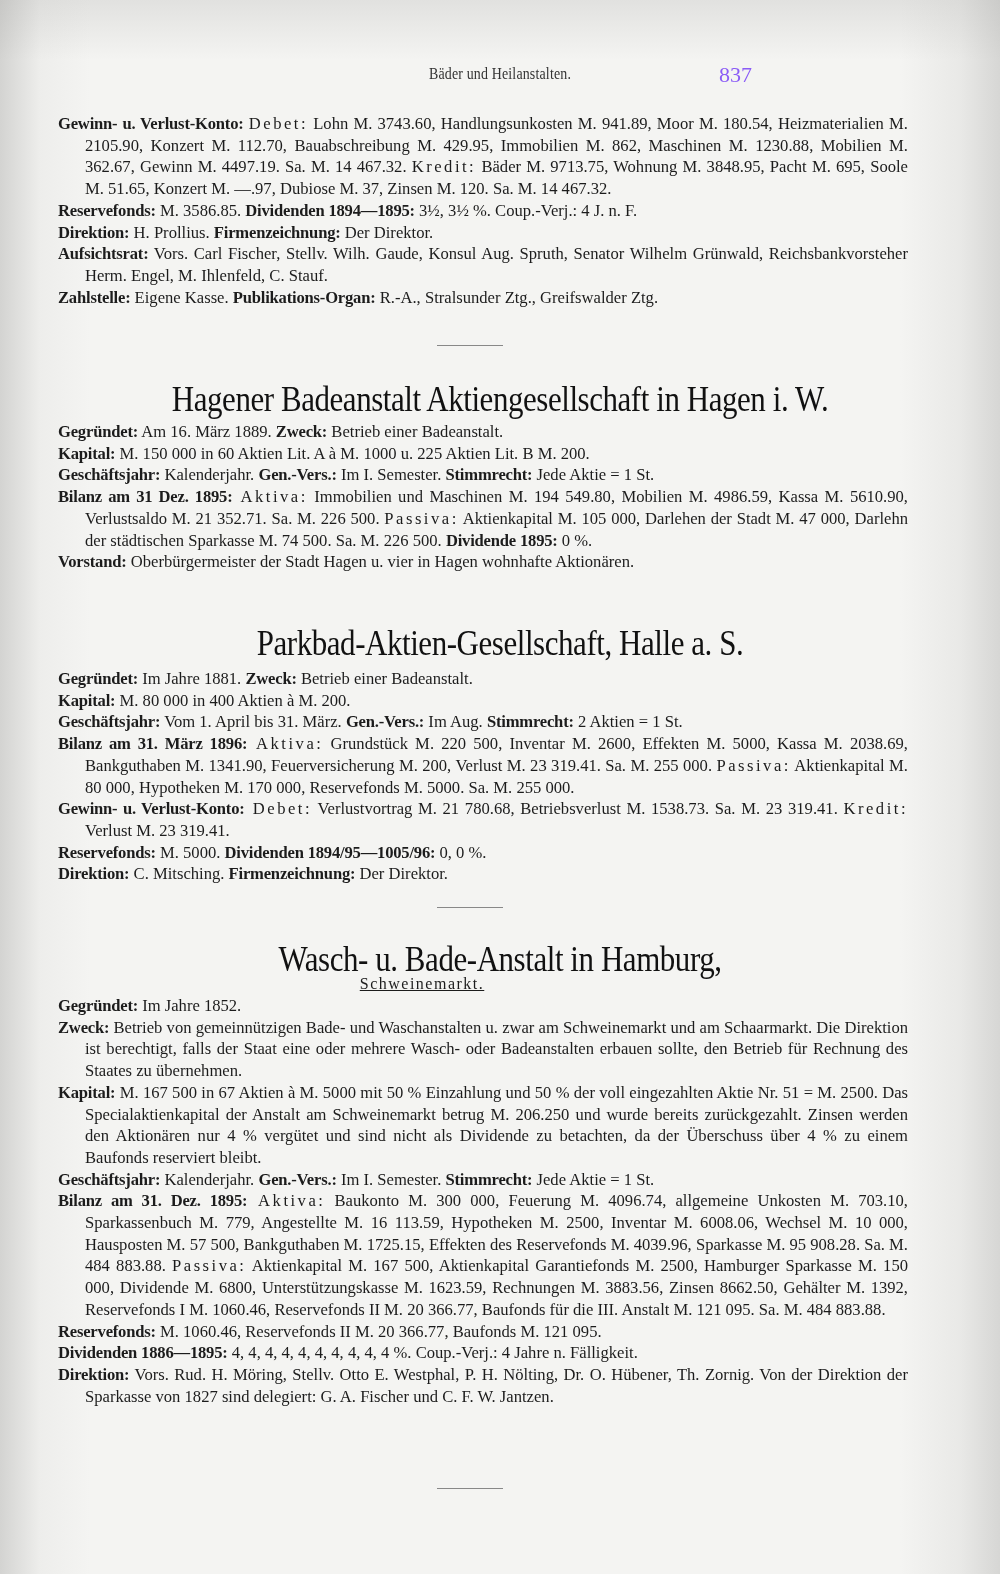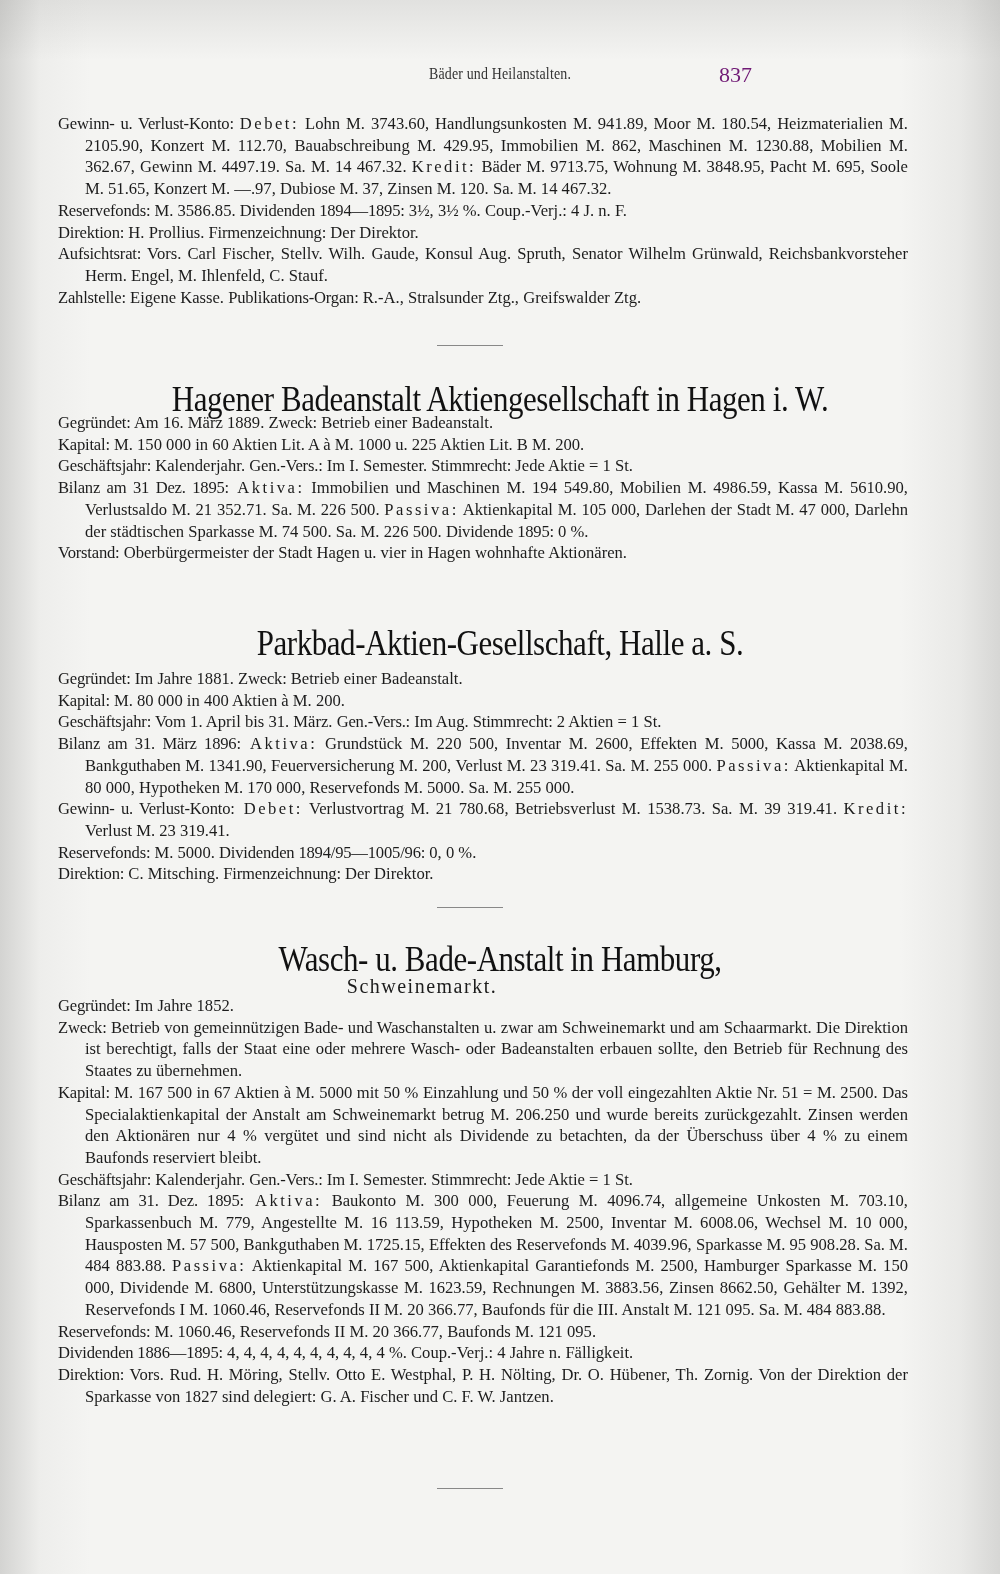--- a/index.html
+++ b/index.html
@@ -15,41 +15,41 @@
   .page { position: absolute; left: 0; top: 0; width: 1000px; height: 1574px; }
   .running-head {
     position: absolute; top: 64px; left: 0; width: 872px; height: 30px;
   }
   .running-title {
     position: absolute; left: 0; width: 1000px; text-align: center; top: 0;
     font-size: 17px; letter-spacing: 0.2px; color: #333;
     transform: scaleX(0.82);
   }
   .page-number {
-    position: absolute; right: 120px; top: -2px; font-size: 22px; color: #701a75;
+    position: absolute; right: 120px; top: -2px; font-size: 22px; color: #8b5cf6;
   }
   .block { position: absolute; left: 58px; width: 850px; }
   .entry {
     font-size: 16.6px; line-height: 21.7px; text-align: justify;
     padding-left: 27px; text-indent: -27px; margin: 0;
     transform-origin: left top;
   }
   .lbl {
     font-family: "Liberation Serif", "DejaVu Serif", serif;
-    font-weight: normal; letter-spacing: -0.2px;
+    font-weight: bold; letter-spacing: -0.2px;
   }
   .sp { letter-spacing: 2.5px; }
   .company-title {
     position: absolute; left: 0; width: 1000px; text-align: center;
     font-size: 36px; letter-spacing: -0.5px; color: #111;
     transform: scaleX(0.86);
   }
   .company-sub {
     position: absolute; left: 0; width: 844px; text-align: center;
-    font-size: 20px; letter-spacing: 1.5px;
+    font-size: 16px; letter-spacing: 1.5px; text-decoration: underline;
   }
   .divider {
     position: absolute; left: 437px; width: 66px; height: 0;
     border-top: 1px solid #888;
   }
 </style>
 </head>
 <body>
 
 <div class="page">
@@ -74,21 +74,21 @@
       <span class="lbl">Aufsichtsrat:</span><span> Vors. Carl Fischer, Stellv. Wilh. Gaude, Konsul Aug. Spruth, Senator Wilhelm Grünwald, Reichsbankvorsteher Herm. Engel, M. Ihlenfeld, C. Stauf.</span>
     </p>
     <p class="entry">
       <span class="lbl">Zahlstelle:</span><span> Eigene Kasse. </span><span class="lbl">Publikations-Organ:</span><span> R.-A., Stralsunder Ztg., Greifswalder Ztg.</span>
     </p>
   </div>
 
   <div class="divider" style="top:345px;"></div>
 
   <div class="company-title" style="top:378px;">Hagener Badeanstalt Aktiengesellschaft in Hagen i. W.</div>
-  <div class="block" style="top:412px;">
+  <div class="block" style="top:421px;">
     <p class="entry">
       <span class="lbl">Gegründet:</span><span> Am 16. März 1889. </span><span class="lbl">Zweck:</span><span> Betrieb einer Badeanstalt.</span>
     </p>
     <p class="entry">
       <span class="lbl">Kapital:</span><span> M. 150 000 in 60 Aktien Lit. A à M. 1000 u. 225 Aktien Lit. B M. 200.</span>
     </p>
     <p class="entry">
       <span class="lbl">Geschäftsjahr:</span><span> Kalenderjahr. </span><span class="lbl">Gen.-Vers.:</span><span> Im I. Semester. </span><span class="lbl">Stimmrecht:</span><span> Jede Aktie = 1 St.</span>
     </p>
     <p class="entry">
@@ -107,21 +107,21 @@
     <p class="entry">
       <span class="lbl">Kapital:</span><span> M. 80 000 in 400 Aktien à M. 200.</span>
     </p>
     <p class="entry">
       <span class="lbl">Geschäftsjahr:</span><span> Vom 1. April bis 31. März. </span><span class="lbl">Gen.-Vers.:</span><span> Im Aug. </span><span class="lbl">Stimmrecht:</span><span> 2 Aktien = 1 St.</span>
     </p>
     <p class="entry">
       <span class="lbl">Bilanz am 31. März 1896:</span><span class="sp"> Aktiva:</span><span> Grundstück M. 220 500, Inventar M. 2600, Effekten M. 5000, Kassa M. 2038.69, Bankguthaben M. 1341.90, Feuerversicherung M. 200, Verlust M. 23 319.41. Sa. M. 255 000. </span><span class="sp">Passiva:</span><span> Aktienkapital M. 80 000, Hypotheken M. 170 000, Reservefonds M. 5000. Sa. M. 255 000.</span>
     </p>
     <p class="entry">
-      <span class="lbl">Gewinn- u. Verlust-Konto:</span><span class="sp"> Debet:</span><span> Verlustvortrag M. 21 780.68, Betriebsverlust M. 1538.73. Sa. M. 39 319.41. </span><span class="sp">Kredit:</span><span> Verlust M. 23 319.41.</span>
+      <span class="lbl">Gewinn- u. Verlust-Konto:</span><span class="sp"> Debet:</span><span> Verlustvortrag M. 21 780.68, Betriebsverlust M. 1538.73. Sa. M. 23 319.41. </span><span class="sp">Kredit:</span><span> Verlust M. 23 319.41.</span>
     </p>
     <p class="entry">
       <span class="lbl">Reservefonds:</span><span> M. 5000. </span><span class="lbl">Dividenden 1894/95—1005/96:</span><span> 0, 0 %.</span>
     </p>
     <p class="entry">
       <span class="lbl">Direktion:</span><span> C. Mitsching. </span><span class="lbl">Firmenzeichnung:</span><span> Der Direktor.</span>
     </p>
   </div>
 
   <div class="divider" style="top:907px;"></div>

